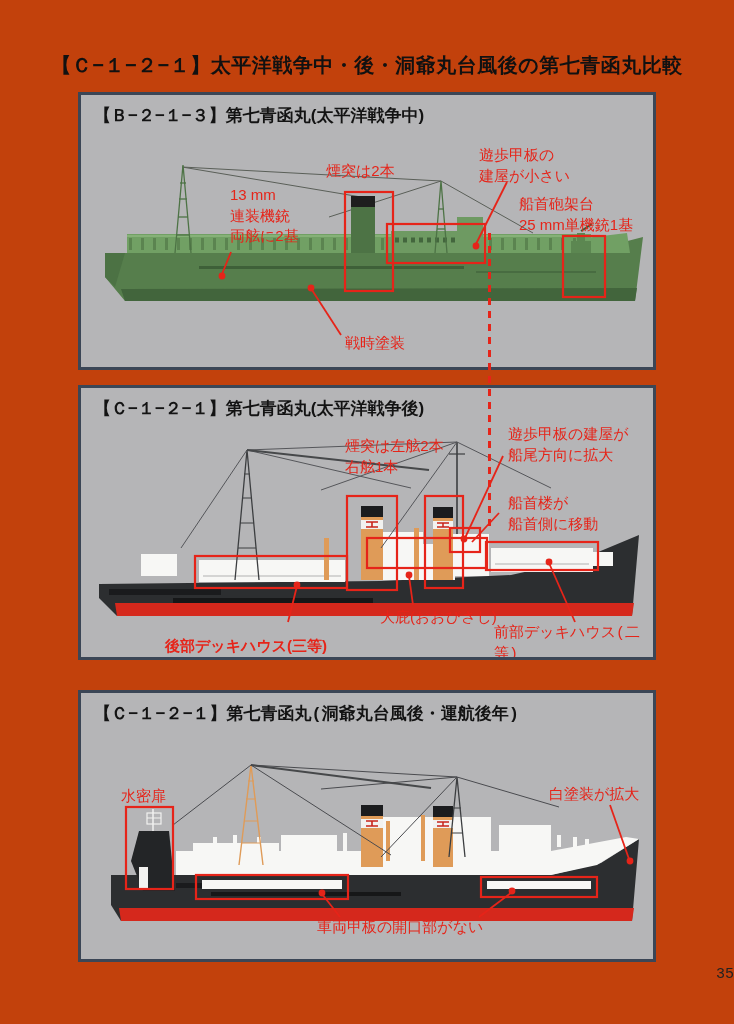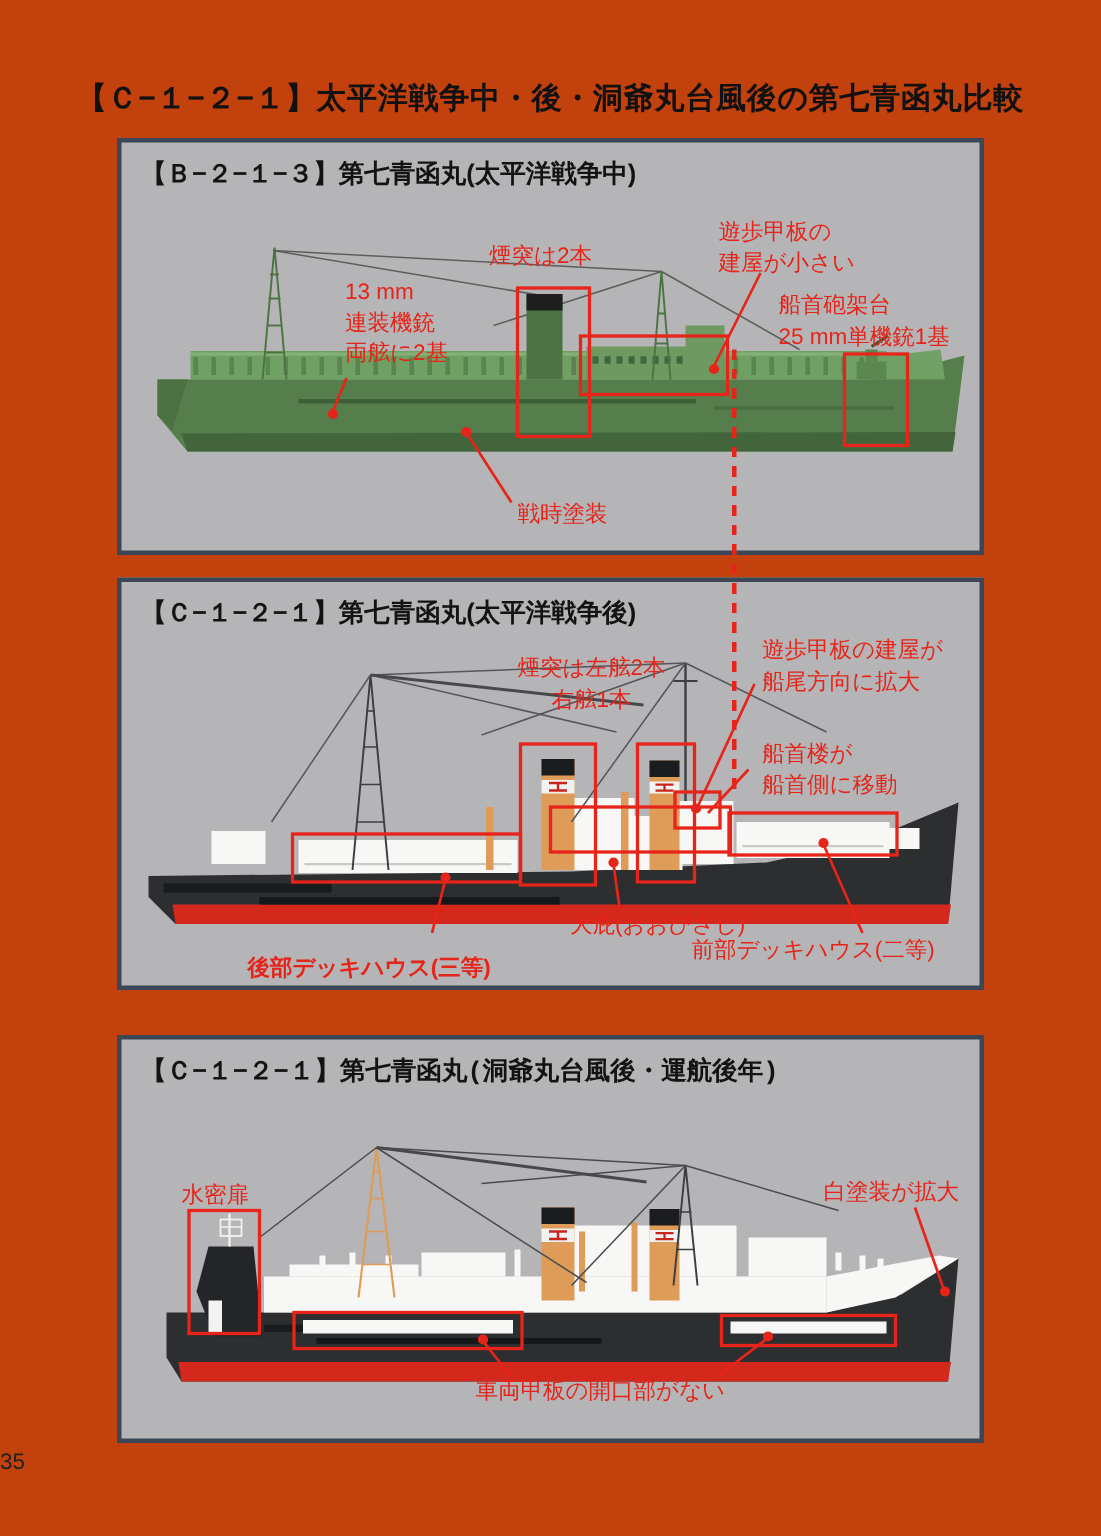--- a/index.html
+++ b/index.html
@@ -7,22 +7,22 @@
         font-family:"Liberation Sans","DejaVu Sans",sans-serif;overflow:hidden;}
   .doc-title{position:absolute;top:52px;left:0;width:100%;text-align:center;
              font-size:20px;font-weight:bold;color:#111;margin:0;letter-spacing:.5px;}
   .panel{position:absolute;left:78px;width:578px;background:#b5b5b7;
          border:3px solid #3b4656;box-sizing:border-box;overflow:hidden;}
   .panel svg{position:absolute;left:0;top:0;display:block;}
   .panel-header{position:absolute;left:13px;top:9px;font-size:17px;font-weight:bold;color:#131313;white-space:nowrap;}
   .ann{position:absolute;color:#e62419;font-size:15px;line-height:1.38;white-space:pre-line;}
   .dashed-connector{position:absolute;left:488px;top:233px;width:2.5px;height:294px;z-index:5;
         background:repeating-linear-gradient(to bottom,#e62419 0 7px,transparent 7px 13px);}
-  .page-number{position:absolute;top:966px;left:0;width:100%;text-align:left;
-               font-size:15px;color:#222;}
+  .page-number{position:absolute;top:966px;left:0;width:100%;text-align:right;
+               font-size:15px;color:#222;font-family:Liberation Mono, monospace;}
 </style>
 </head>
 <body>
 
 <div class="page">
 
   <h1 class="doc-title">【Ｃ−１−２−１】太平洋戦争中・後・洞爺丸台風後の第七青函丸比較</h1>
 
   <section class="panel" style="top:92px;height:278px;">
     <svg width="572" height="272" viewBox="0 0 572 272">
@@ -142,29 +142,29 @@
         <line x1="216" y1="198" x2="207" y2="234" stroke-width="1.8"></line>
         <line x1="328" y1="188" x2="332" y2="217" stroke-width="1.8"></line>
         <line x1="468" y1="175" x2="494" y2="234" stroke-width="1.8"></line>
         <circle cx="383" cy="151" r="3.4" fill="#e62419" stroke="none"></circle>
         <circle cx="216" cy="197" r="3.4" fill="#e62419" stroke="none"></circle>
         <circle cx="328" cy="187" r="3.4" fill="#e62419" stroke="none"></circle>
         <circle cx="468" cy="174" r="3.4" fill="#e62419" stroke="none"></circle>
       </g>
     </svg>
     <div class="panel-header">【Ｃ−１−２−１】第七青函丸(太平洋戦争後)</div>
-    <div class="ann" style="left:264px;top:48px;text-align:center;">煙突は左舷2本
+    <div class="ann" style="left:264px;top:48px;">煙突は左舷2本
 右舷1本</div>
     <div class="ann" style="left:427px;top:36px;">遊歩甲板の建屋が
 船尾方向に拡大</div>
     <div class="ann" style="left:427px;top:105px;">船首楼が
 船首側に移動</div>
     <div class="ann" style="left:84px;top:248px;font-weight:bold;">後部デッキハウス(三等)</div>
     <div class="ann" style="left:262px;top:219px;margin-left:37px;">大庇(おおびさし)</div>
-    <div class="ann" style="left:380px;top:236px;">前部デッキハウス(二等)</div>
+    <div class="ann" style="left:413px;top:236px;font-family:Liberation Mono, monospace;">前部デッキハウス(二等)</div>
   </section>
 
   <section class="panel" style="top:690px;height:272px;font-family:Liberation Mono, monospace;">
     <svg width="572" height="266" viewBox="0 0 572 266">
       <g>
         <path d="M30,182 L470,182 L520,170 L558,146 L551,228 L40,228 L30,212 Z" fill="#2c2e30"></path>
         <path d="M38,215 L553,215 L551,228 L40,228 Z" fill="#d5281c"></path>
         <rect x="95" y="158" width="375" height="24" fill="#f7f7f5"></rect>
         <path d="M470,158 L545,144 L558,146 L516,172 L470,182 Z" fill="#f7f7f5"></path>
         <rect x="95" y="190" width="120" height="5" fill="#1a1b1d"></rect>

